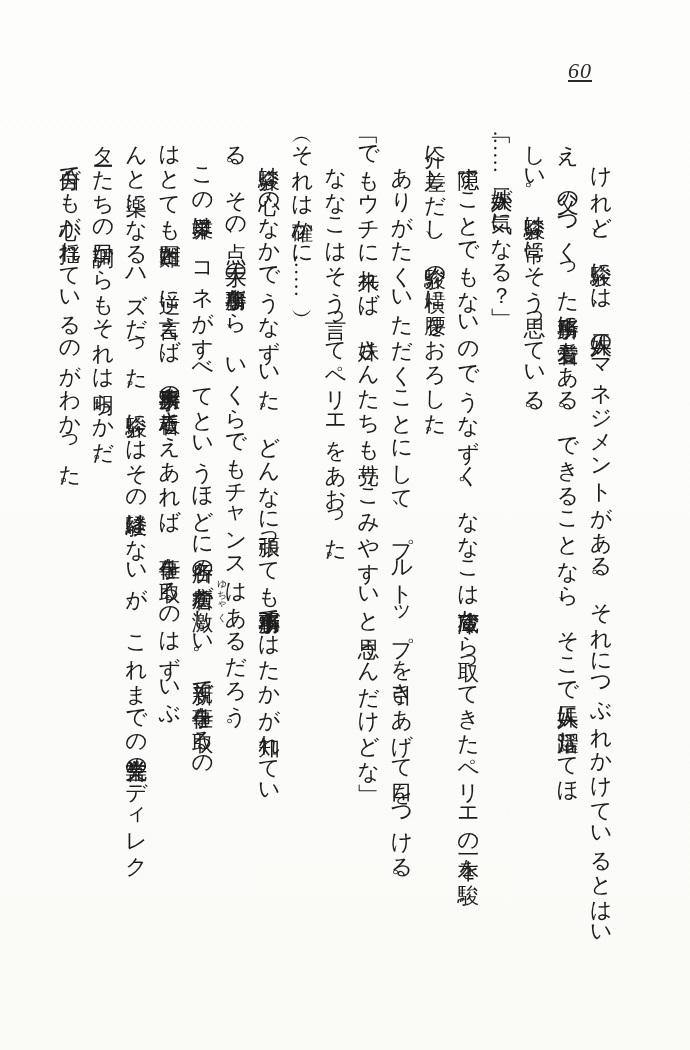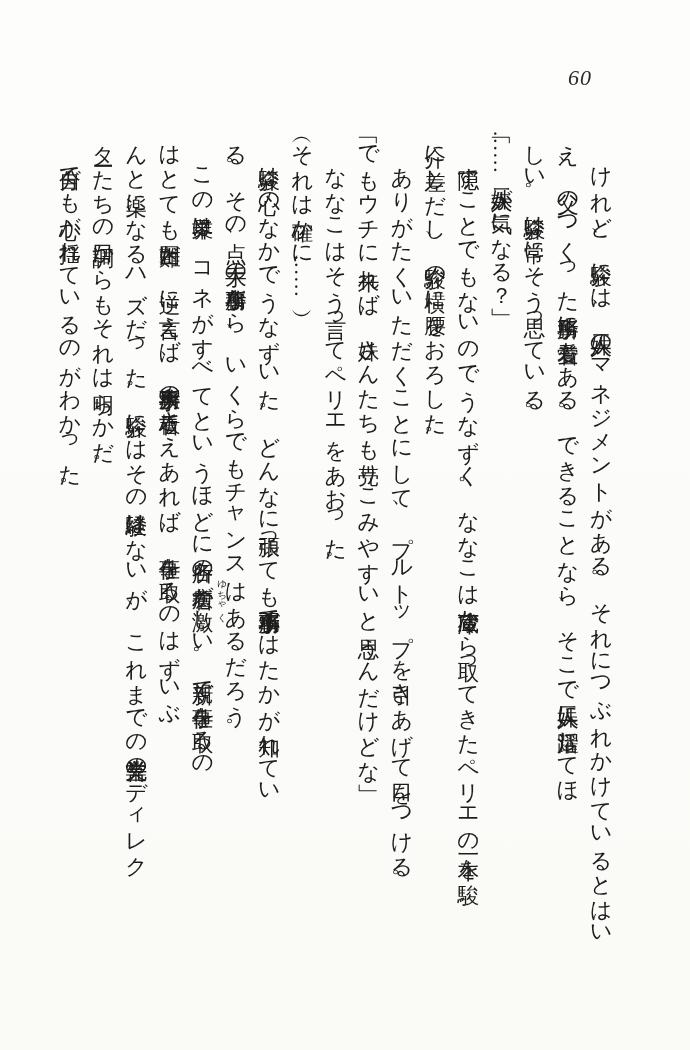--- a/index.html
+++ b/index.html
@@ -11,25 +11,26 @@
     position: relative;
     width: 690px;
     height: 1050px;
     overflow: hidden;
     background: linear-gradient(180deg, #fdfdfc 0%, #fbfbf9 60%, #fafaf7 100%);
     font-family: "Liberation Serif", "DejaVu Serif", serif;
   }
   .page-number {
     position: absolute;
     left: 568px;
-    top: 65px;
+    top: 58px;
     font-size: 22px;
     font-style: italic;
     color: #2a2a2a;
     letter-spacing: 1px;
+    text-decoration: underline;
   }
   .text-block {
     position: absolute;
     top: 130px;
     left: 0;
     width: 690px;
     height: 880px;
   }
   .tline {
     position: absolute;

